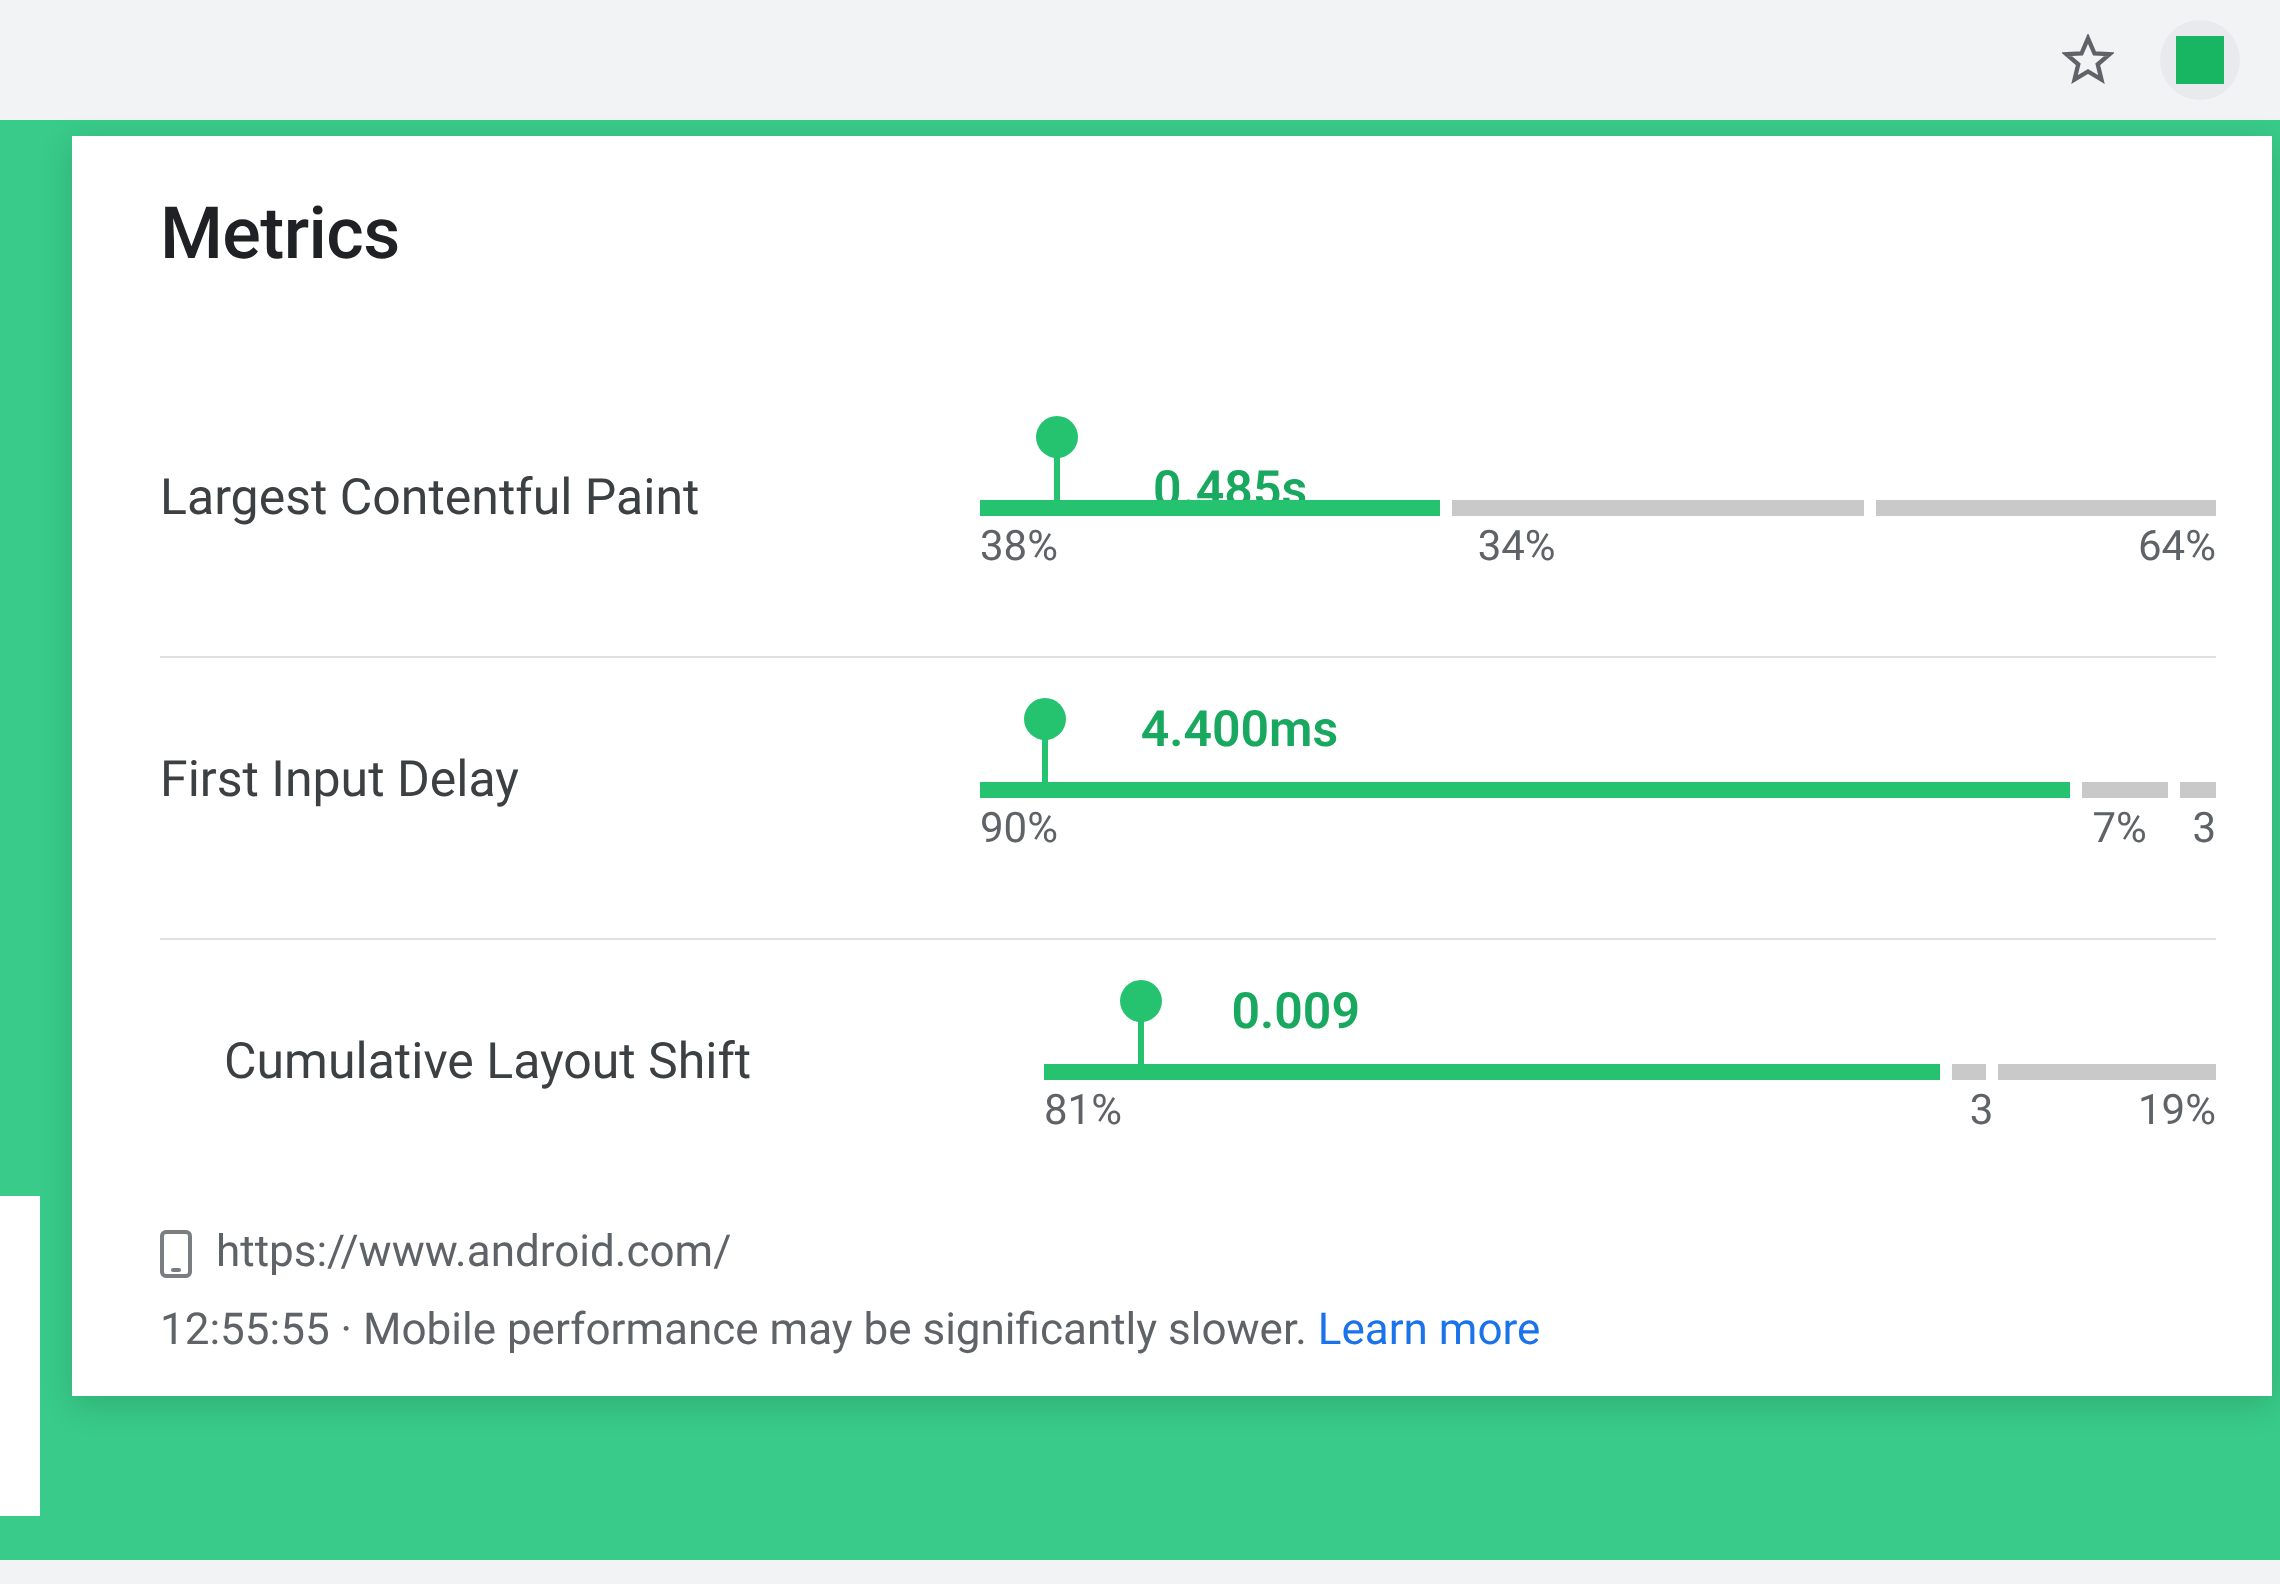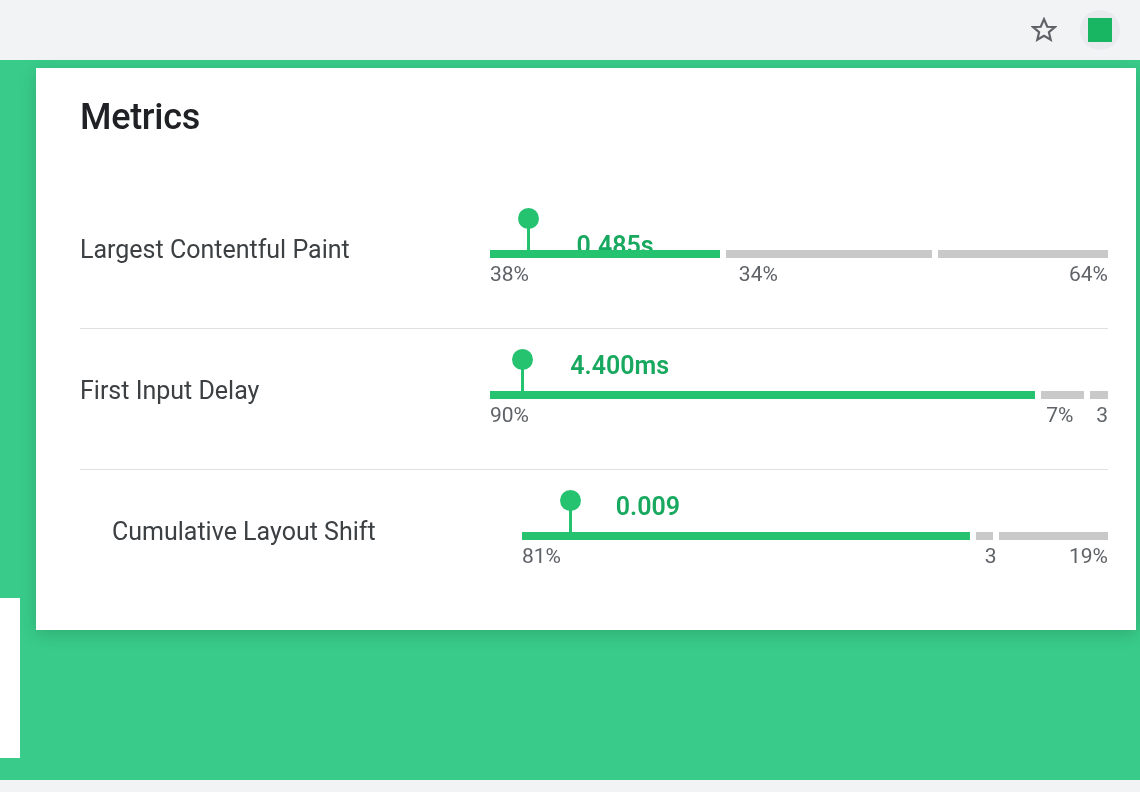--- a/index.html
+++ b/index.html
@@ -270,13 +270,22 @@
           </div>
           <div class="bar-labels">
             <div class="lbl" style="left: 0%;">81%</div>
             <div class="lbl" style="right: 19%;">3</div>
             <div class="lbl" style="right: 0%;">19%</div>
           </div>
         </div>
       </div>
     </div>
 
+  <div class="footer">
+    <div class="footer-url-row">
+      <div class="phone-icon"></div>
+      <span class="footer-url">https://www.android.com/</span>
+    </div>
+    <div class="footer-line">
+      <span>12:55:55</span><span> · </span><span>Mobile performance may be significantly slower. </span><span class="footer-link">Learn more</span>
+    </div>
+  </div>
 </div>
 
 </body></html>

